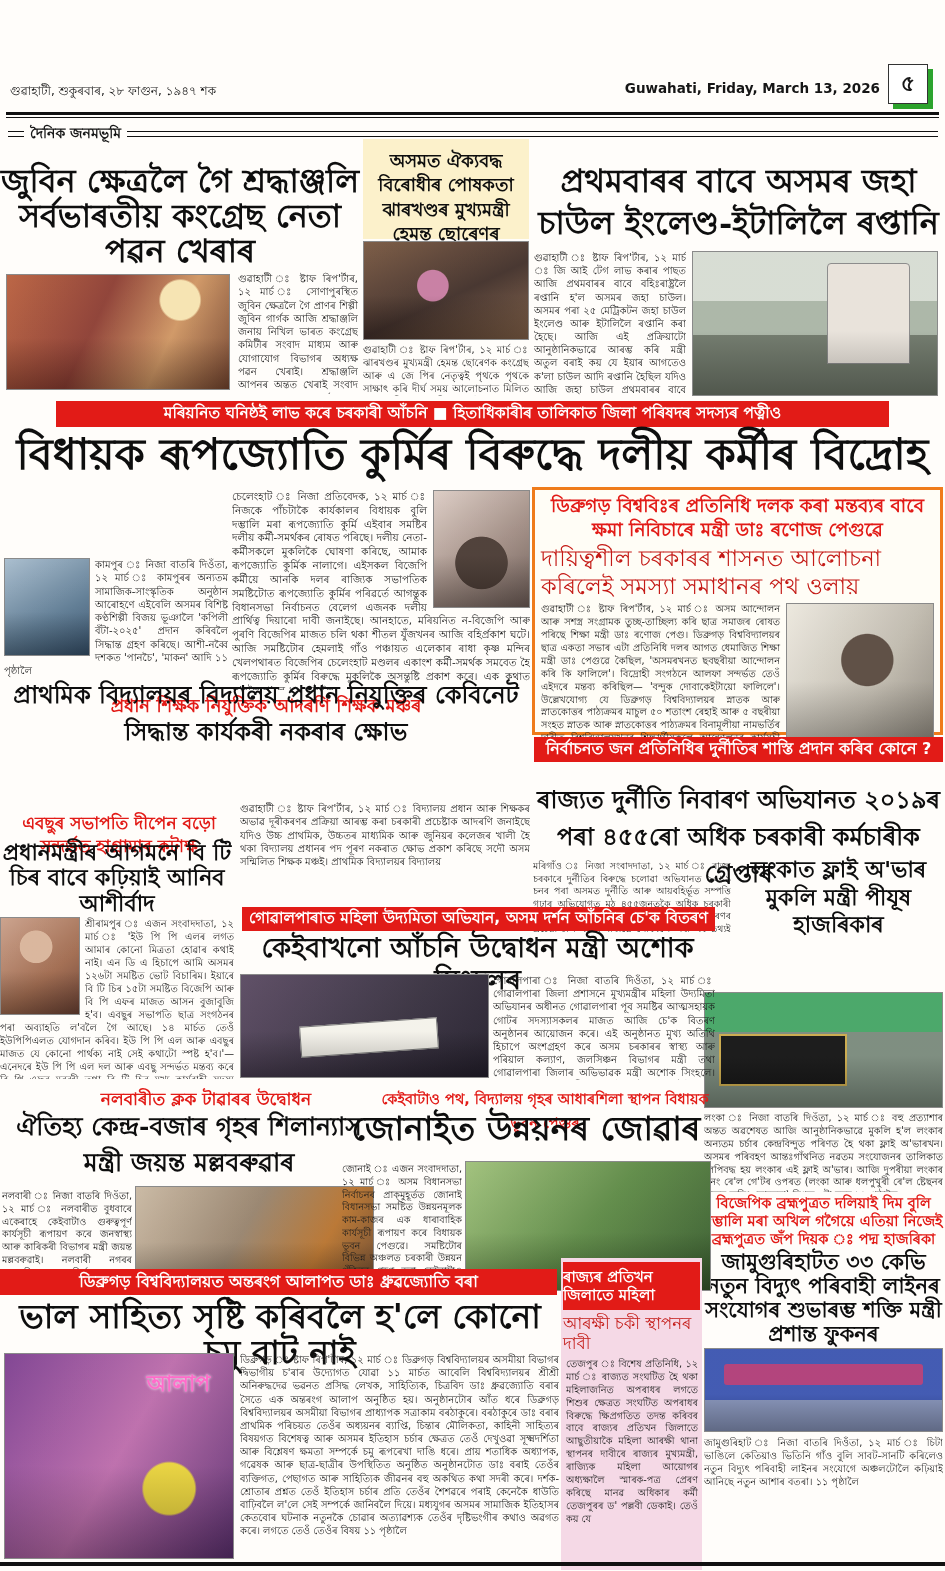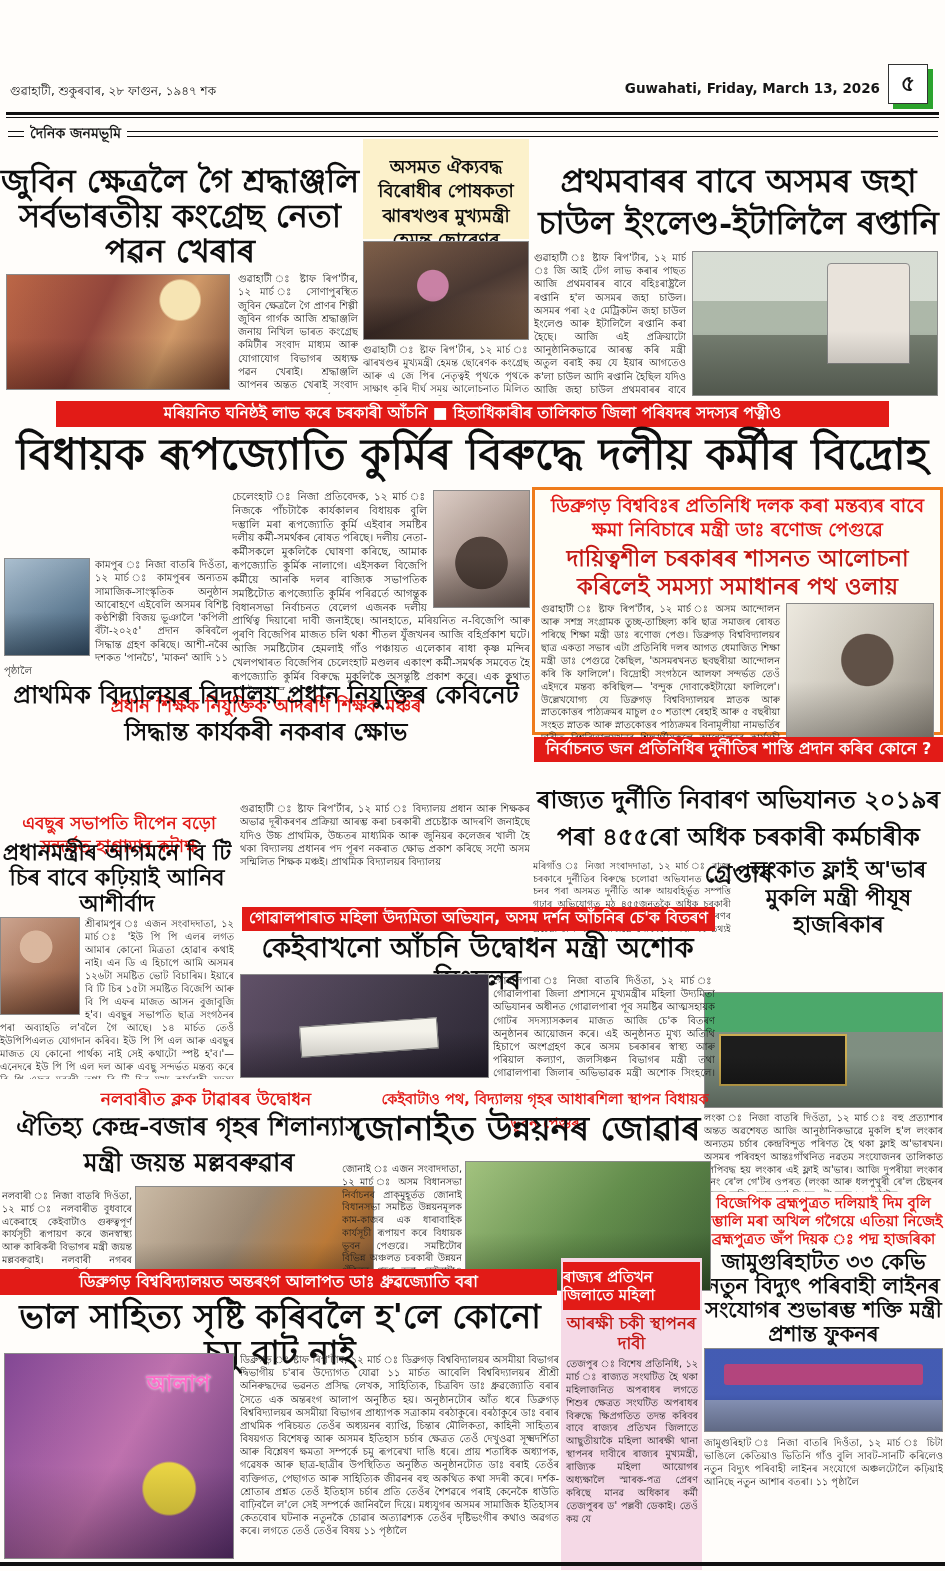--- a/index.html
+++ b/index.html
@@ -46,21 +46,21 @@
                border-radius:3px;opacity:.85}
   .alap-label{position:absolute;right:10%;top:6%;color:#ff66c8;font-weight:bold;
               font-size:22px;text-shadow:0 0 3px #fff}
   .pagebox{background:#fff;border:1.5px solid #333;box-shadow:5px 5px 0 #2ca32c;
            display:flex;align-items:center;justify-content:center;
            font-size:22px;font-weight:bold}
   .rule{border-top:3px solid #111;border-bottom:1px solid #111;height:6px}
   .mast{display:flex;align-items:center;gap:6px;font-weight:bold;font-size:14px}
   .mline{height:6px;border-top:1.5px solid #111;border-bottom:1.5px solid #111}
   .orangebox{border:3px solid #ef7b1b;background:#fffdf6;padding:4px 6px}
-  .redhl{font-weight:bold;text-align:center;color:#c41a16}
+  .redhl{font-weight:normal;text-align:left;color:#c41a16}
   .pinkcol{background:#f5d9e6}
   .botrule{background:#111}
 </style>
 </head>
 <body>
 
 <div id="page">
 
   <div class="abs" style="left:10px;top:82px;width:340px;font-size:12px;font-weight:normal">গুৱাহাটী, শুকুৰবাৰ, ২৮ ফাগুন, ১৯৪৭ শক</div>
   <div class="abs" style="left:610px;top:80px;width:270px;font-size:13.5px;font-weight:bold;text-align:right">Guwahati, Friday, March 13, 2026</div>
@@ -69,21 +69,21 @@
   <div class="abs mast" style="left:8px;top:122px;width:930px">
     <span class="mline" style="width:16px"></span>
     <span>দৈনিক জনমভূমি</span>
     <span class="mline" style="flex:1"></span>
   </div>
 
   <div class="abs hl ser" style="left:0;top:164px;width:360px;font-size:32px;line-height:1.1">জুবিন ক্ষেত্ৰলৈ গৈ শ্ৰদ্ধাঞ্জলি সৰ্বভাৰতীয় কংগ্ৰেছ নেতা পৱন খেৰাৰ</div>
   <div class="ph ph-jubin" style="left:6px;top:274px;width:224px;height:116px"></div>
   <div class="abs bodytx" style="left:238px;top:272px;width:120px;height:122px;overflow:hidden;font-size:10px">গুৱাহাটী ঃ ষ্টাফ ৰিপ'ৰ্টাৰ, ১২ মাৰ্চ ঃ সোণাপুৰস্থিত জুবিন ক্ষেত্ৰলৈ গৈ প্ৰাণৰ শিল্পী জুবিন গাৰ্গক আজি শ্ৰদ্ধাঞ্জলি জনায় নিখিল ভাৰত কংগ্ৰেছ কমিটীৰ সংবাদ মাধ্যম আৰু যোগাযোগ বিভাগৰ অধ্যক্ষ পৱন খেৰাই। শ্ৰদ্ধাঞ্জলি আপনৰ অন্তত খেৰাই সংবাদ মাধ্যমৰে হোৱা বাৰ্তালাপত জুবিন ক্ষেত্ৰক তীৰ্থস্থান আখ্যা দিয়ে। তেওঁ  ১১ পৃষ্ঠালৈ</div>
 
-  <div class="abs hl yellowbox ser" style="left:363px;top:139px;width:166px;height:100px;font-size:18px;line-height:1.35;padding-top:16px">অসমত ঐক্যবদ্ধ বিৰোধীৰ পোষকতা ঝাৰখণ্ডৰ মুখ্যমন্ত্ৰী হেমন্ত ছোৰেণৰ</div>
+  <div class="abs hl yellowbox ser" style="left:363px;top:139px;width:166px;height:100px;font-size:18px;line-height:1.35;padding-top:10px">অসমত ঐক্যবদ্ধ বিৰোধীৰ পোষকতা ঝাৰখণ্ডৰ মুখ্যমন্ত্ৰী হেমন্ত ছোৰেণৰ</div>
   <div class="ph ph-hemant" style="left:363px;top:241px;width:166px;height:99px"></div>
   <div class="abs bodytx" style="left:363px;top:343px;width:166px;height:53px;overflow:hidden;font-size:9.8px">গুৱাহাটী ঃ ষ্টাফ ৰিপ'ৰ্টাৰ, ১২ মাৰ্চ ঃ ঝাৰখণ্ডৰ মুখ্যমন্ত্ৰী হেমন্ত ছোৰেণক কংগ্ৰেছ আৰু এ জে পিৰ নেতৃত্বই পৃথকে পৃথকে সাক্ষাৎ কৰি দীৰ্ঘ সময় আলোচনাত মিলিত হয়। ৰাচীৰ মুখ্যমন্ত্ৰীৰ কাৰ্যালয়ত প্ৰথমে ছোৰেণক  ১১ পৃষ্ঠালৈ</div>
 
   <div class="abs hl ser" style="left:532px;top:161px;width:413px;font-size:32px;line-height:1.3">প্ৰথমবাৰৰ বাবে অসমৰ জহা চাউল ইংলেণ্ড-ইটালিলৈ ৰপ্তানি</div>
   <div class="abs bodytx" style="left:534px;top:251px;width:152px;height:145px;overflow:hidden;font-size:9.9px">গুৱাহাটী ঃ ষ্টাফ ৰিপ'ৰ্টাৰ, ১২ মাৰ্চ ঃ জি আই টেগ লাভ কৰাৰ পাছত আজি প্ৰথমবাৰৰ বাবে বহিঃৰাষ্ট্ৰলৈ ৰপ্তানি হ'ল অসমৰ জহা চাউল। অসমৰ পৰা ২৫ মেট্ৰিকটন জহা চাউল ইংলেণ্ড আৰু ইটালিলৈ ৰপ্তানি কৰা হৈছে। আজি এই প্ৰক্ৰিয়াটো আনুষ্ঠানিকভাৱে আৰম্ভ কৰি মন্ত্ৰী অতুল বৰাই কয় যে ইয়াৰ আগতেও ক'লা চাউল আদি ৰপ্তানি হৈছিল যদিও আজি জহা চাউল প্ৰথমবাৰৰ বাবে দেশৰ বাহিৰলৈ যাব। তেওঁ লগতে এই বুলিও কয় যে অসমত যদি পেকেজিংৰ উন্নত উদ্যোগ গঢ়ি তুলিব পৰা যায় তেনেহ'লে অনাগত দিনত ৰপ্তানি অধিক বৃদ্ধি পাব। কাৰণ পেকেজিংৰ কাৰণে অসমে এতিয়াও বহিঃৰাজ্যৰ ওপৰত নিৰ্ভৰ কৰিব লাগে।</div>
   <div class="ph ph-rice" style="left:692px;top:251px;width:246px;height:145px">
     <div class="truckface"></div>
   </div>
 
   <div class="abs banner" style="left:56px;top:401px;width:833px;height:26px;font-size:15.5px">মৰিয়নিত ঘনিষ্ঠই লাভ কৰে চৰকাৰী আঁচনি ■ হিতাধিকাৰীৰ তালিকাত জিলা পৰিষদৰ সদস্যৰ পত্নীও</div>

